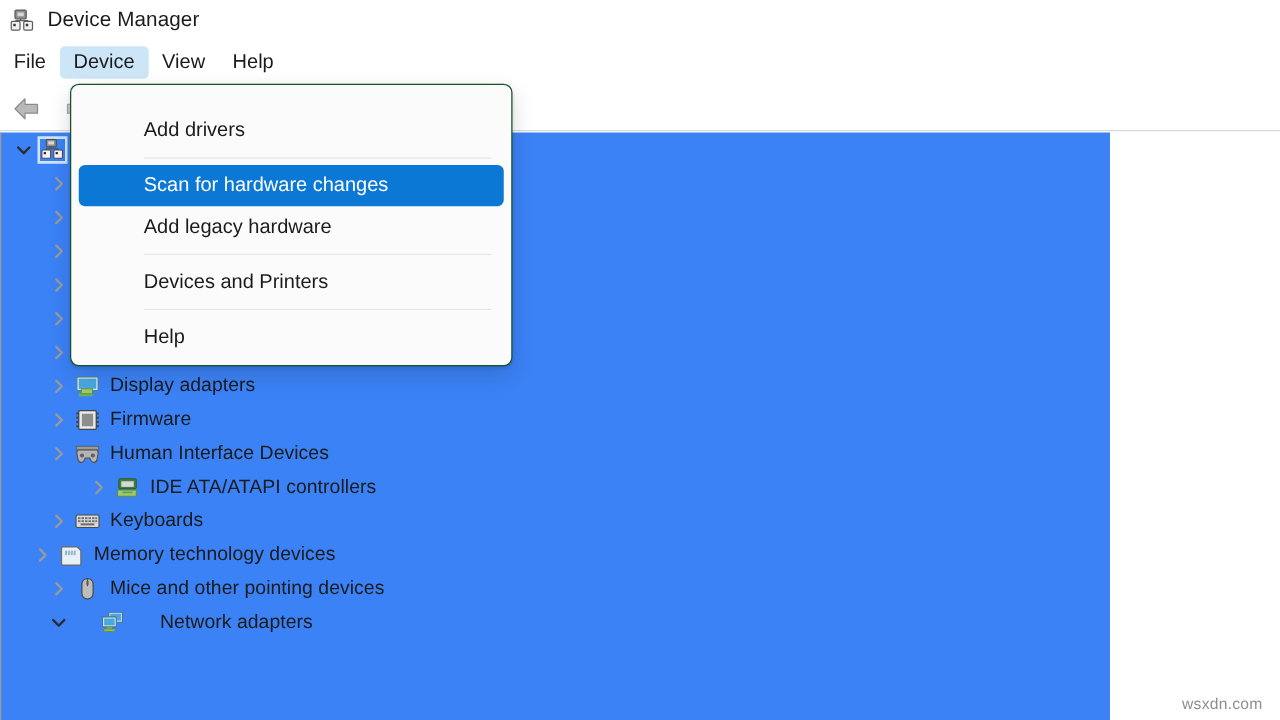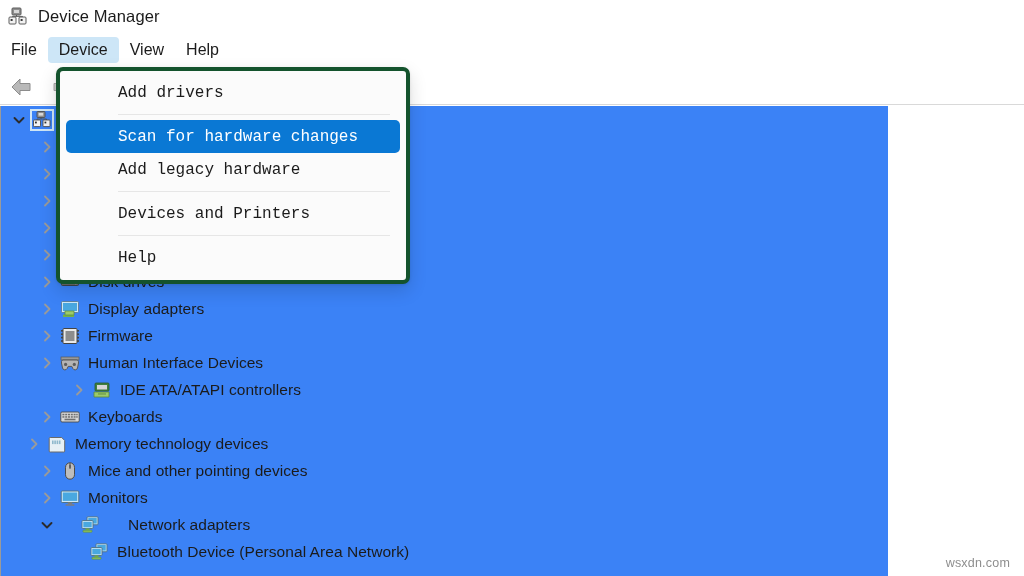--- a/index.html
+++ b/index.html
@@ -115,26 +115,25 @@
     letter-spacing: .05px;
   }
   .tree-row.selected .tree-ico { box-shadow: 0 0 0 2px #cfe5f5; background-clip: padding-box; }
 
   
   .dropdown {
     position: absolute;
     left: 56px; top: 67px;
     width: 354px;
     background: #fbfbfb;
-    border: 4px solid #14532d;
+    border: 1px solid #14532d;
     border-radius: 7px;
     box-shadow: 0 7px 18px rgba(0,0,0,.14), 0 1px 3px rgba(0,0,0,.10);
-    padding: 5px 6px 6px 6px;
+    padding: 20px 6px 6px 6px;
     z-index: 40;
-    font-family: Liberation Mono, monospace;
   }
   .dd-item {
     height: 33px;
     display: flex;
     align-items: center;
     padding-left: 52px;
     font-size: 16px;
     color: #1b1b1b;
     border-radius: 5px;
     white-space: nowrap;
@@ -411,69 +410,40 @@
       <span class="tree-ico">
         <svg width="20" height="18" viewBox="0 0 20 18">
           <rect x="5.5" y="0.8" width="9" height="16.4" rx="4.5" fill="#bdbdbd" stroke="#4a4a4a" stroke-width="1"></rect>
           <path d="M10 0.8 V7" stroke="#4a4a4a" stroke-width="0.9"></path>
           <rect x="9.1" y="2.6" width="1.8" height="3.6" rx="0.9" fill="#5b5b5b"></rect>
         </svg>
       </span>
       <span class="tree-label">Mice and other pointing devices</span>
     </div>
 
-    <div class="tree-row" style="padding-left:38px;">
-      <span class="tree-chev">
-          <svg width="16" height="16" viewBox="0 0 16 16">
-            <path d="M6 3.5 L10.5 8 L6 12.5" fill="none" stroke="#9a9a9a" stroke-width="1.8" stroke-linecap="round" stroke-linejoin="round"></path>
-          </svg>
-        </span>
-      <span class="tree-ico">
-        <svg width="20" height="18" viewBox="0 0 20 18">
-          <rect x="1.2" y="2" width="17.6" height="11.5" rx="1" fill="#cfe8f7" stroke="#4e7286" stroke-width="1"></rect>
-          <rect x="2.8" y="3.5" width="14.4" height="8.4" fill="#49a8e0"></rect>
-          <rect x="7.8" y="13.5" width="4.4" height="2" fill="#7d7d7d"></rect>
-          <rect x="5.5" y="15.3" width="9" height="1.4" rx="0.6" fill="#7d7d7d"></rect>
-        </svg>
-      </span>
-      <span class="tree-label">Monitors</span>
-    </div>
 
     <div class="tree-row" style="padding-left:38px;gap:20px;">
       <span class="tree-chev">
         <svg width="16" height="16" viewBox="0 0 16 16">
             <path d="M3.5 6 L8 10.5 L12.5 6" fill="none" stroke="#2b2b2b" stroke-width="1.9" stroke-linecap="round" stroke-linejoin="round"></path>
           </svg>
       </span>
       <span class="tree-ico">
         <svg width="20" height="18" viewBox="0 0 20 18">
           <rect x="7" y="0.8" width="11" height="8" rx="0.8" fill="#bcdff3" stroke="#4e7286" stroke-width="0.9"></rect>
           <rect x="8.3" y="2" width="8.4" height="5.5" fill="#49a8e0"></rect>
           <rect x="2" y="4.5" width="11" height="8" rx="0.8" fill="#cfe8f7" stroke="#4e7286" stroke-width="0.9"></rect>
           <rect x="3.3" y="5.8" width="8.4" height="5.5" fill="#49a8e0"></rect>
           <rect x="5.5" y="12.5" width="4" height="1.8" fill="#73b24a"></rect>
           <rect x="3" y="14.2" width="9" height="2" rx="0.6" fill="#8cc45e" stroke="#5d8b3a" stroke-width="0.6"></rect>
         </svg>
       </span>
       <span class="tree-label">Network adapters</span>
     </div>
 
-    <div class="tree-row" style="padding-left:88px;">
-      <span class="tree-ico">
-        <svg width="20" height="18" viewBox="0 0 20 18">
-          <rect x="7" y="0.8" width="11" height="8" rx="0.8" fill="#bcdff3" stroke="#4e7286" stroke-width="0.9"></rect>
-          <rect x="8.3" y="2" width="8.4" height="5.5" fill="#49a8e0"></rect>
-          <rect x="2" y="4.5" width="11" height="8" rx="0.8" fill="#cfe8f7" stroke="#4e7286" stroke-width="0.9"></rect>
-          <rect x="3.3" y="5.8" width="8.4" height="5.5" fill="#49a8e0"></rect>
-          <rect x="5.5" y="12.5" width="4" height="1.8" fill="#73b24a"></rect>
-          <rect x="3" y="14.2" width="9" height="2" rx="0.6" fill="#8cc45e" stroke="#5d8b3a" stroke-width="0.6"></rect>
-        </svg>
-      </span>
-      <span class="tree-label">Bluetooth Device (Personal Area Network)</span>
-    </div>
 
   </div>
 
   <div class="dropdown">
     <div class="dd-item">Add drivers</div>
     <div class="dd-sep"></div>
     <div class="dd-item highlight">Scan for hardware changes</div>
     <div class="dd-item">Add legacy hardware</div>
     <div class="dd-sep"></div>
     <div class="dd-item">Devices and Printers</div>

